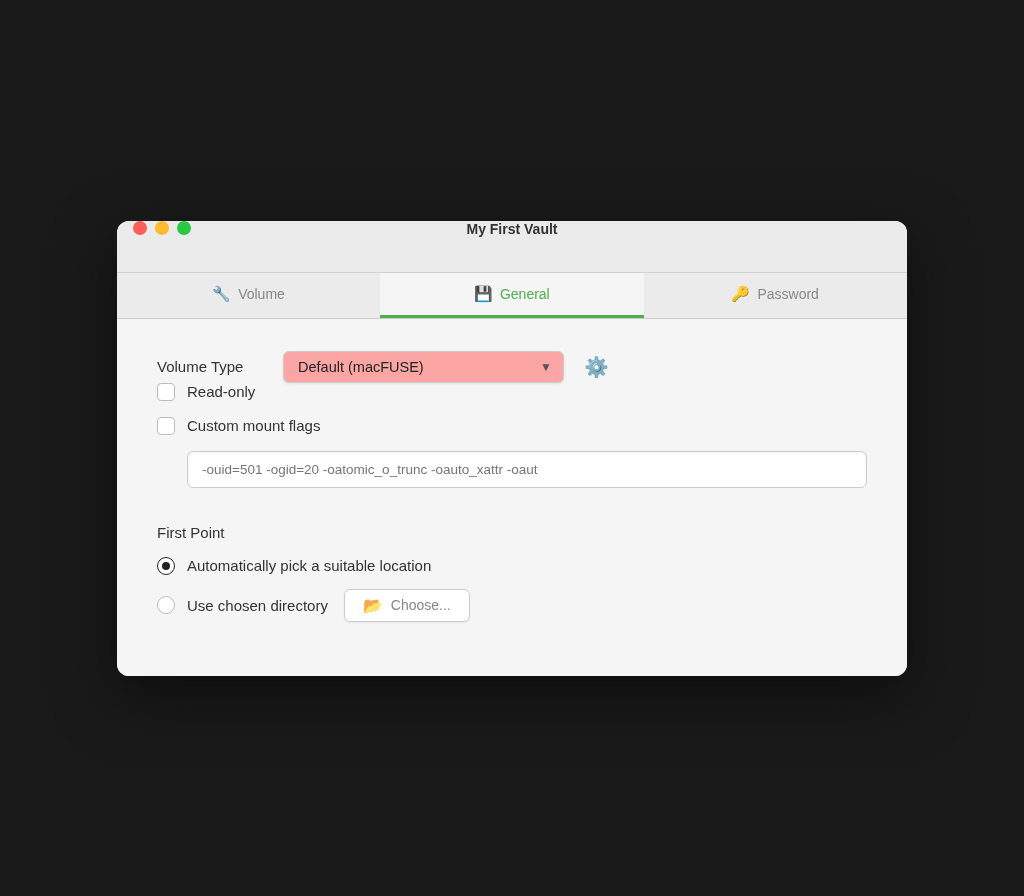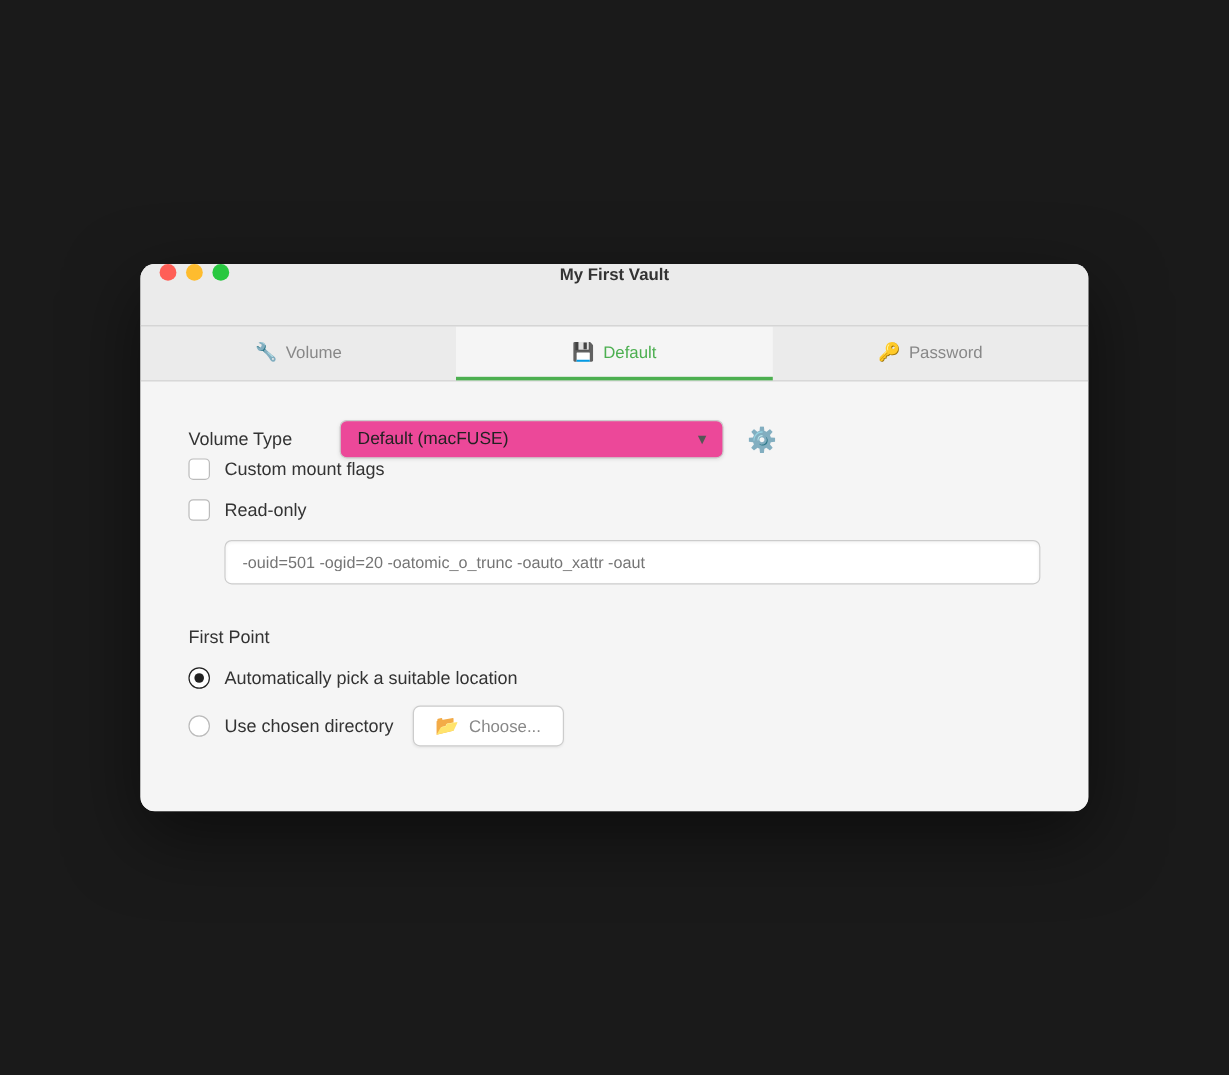--- a/index.html
+++ b/index.html
@@ -109,28 +109,28 @@
     }
 
     .select-wrapper {
       position: relative;
       display: inline-block;
     }
 
     .volume-select {
       appearance: none;
       -webkit-appearance: none;
-      background: #ec4899;
+      background: #fca5a5;
       border: 1px solid #ccc;
       border-radius: 6px;
       padding: 7px 36px 7px 14px;
       font-size: 14.5px;
       color: #222;
       cursor: pointer;
-      width: 320px;
+      width: 281px;
       box-shadow: 0 1px 3px rgba(0,0,0,0.08);
     }
 
     .select-arrow {
       position: absolute;
       right: 12px;
       top: 50%;
       transform: translateY(-50%);
       pointer-events: none;
       font-size: 12px;
@@ -265,21 +265,21 @@
     <span class="titlebar-title">My First Vault</span>
   </div>
 
   <div class="tabs">
     <div class="tab">
       <span class="tab-icon">🔧</span>
       <span>Volume</span>
     </div>
     <div class="tab active">
       <span class="tab-icon">💾</span>
-      <span>Default</span>
+      <span>General</span>
     </div>
     <div class="tab">
       <span class="tab-icon">🔑</span>
       <span>Password</span>
     </div>
   </div>
 
   <div class="content">
 
     <div class="volume-type-row">
@@ -289,26 +289,26 @@
           <option>Default (macFUSE)</option>
           <option>WebDAV</option>
         </select>
         <span class="select-arrow">▼</span>
       </div>
       <span class="gear-icon">⚙️</span>
     </div>
 
     <div class="checkbox-row">
       <div class="checkbox"></div>
-      <span class="checkbox-label">Custom mount flags</span>
+      <span class="checkbox-label">Read-only</span>
     </div>
 
     <div class="checkbox-row">
       <div class="checkbox"></div>
-      <span class="checkbox-label">Read-only</span>
+      <span class="checkbox-label">Custom mount flags</span>
     </div>
 
     <div class="flags-input-wrapper">
       <input class="flags-input" type="text" readonly="" placeholder="-ouid=501 -ogid=20 -oatomic_o_trunc -oauto_xattr -oaut" style="">
     </div>
 
     <div class="section-label">First Point</div>
 
     <div class="radio-row">
       <div class="radio-outer selected">

